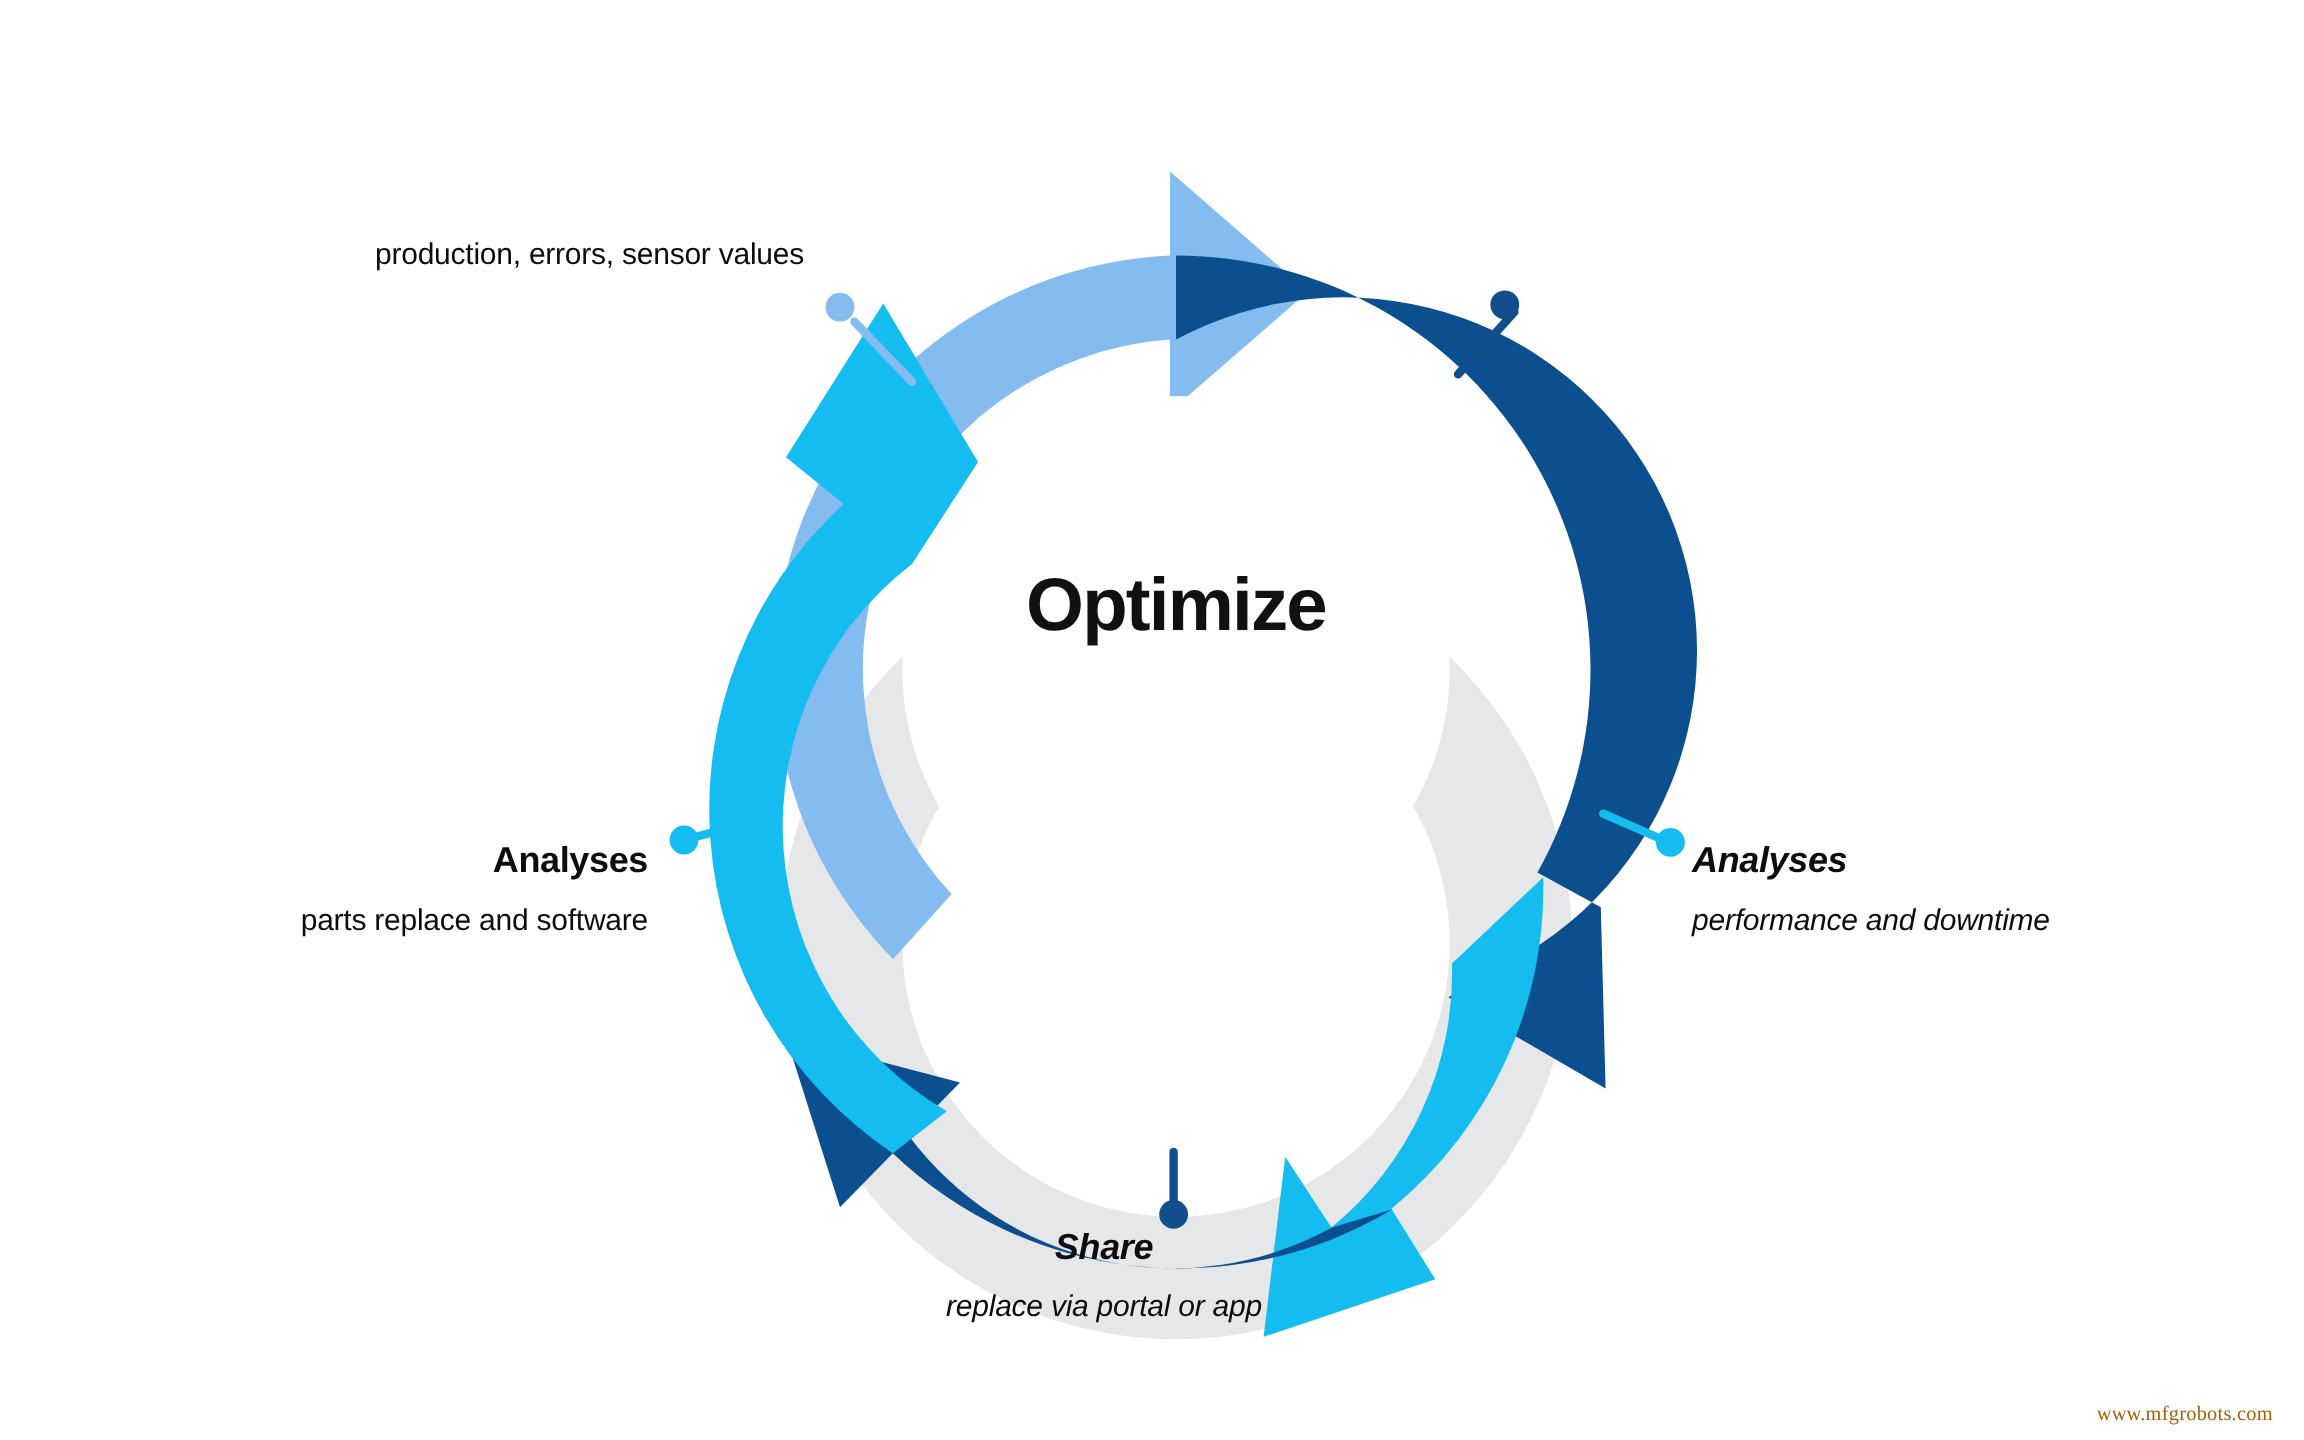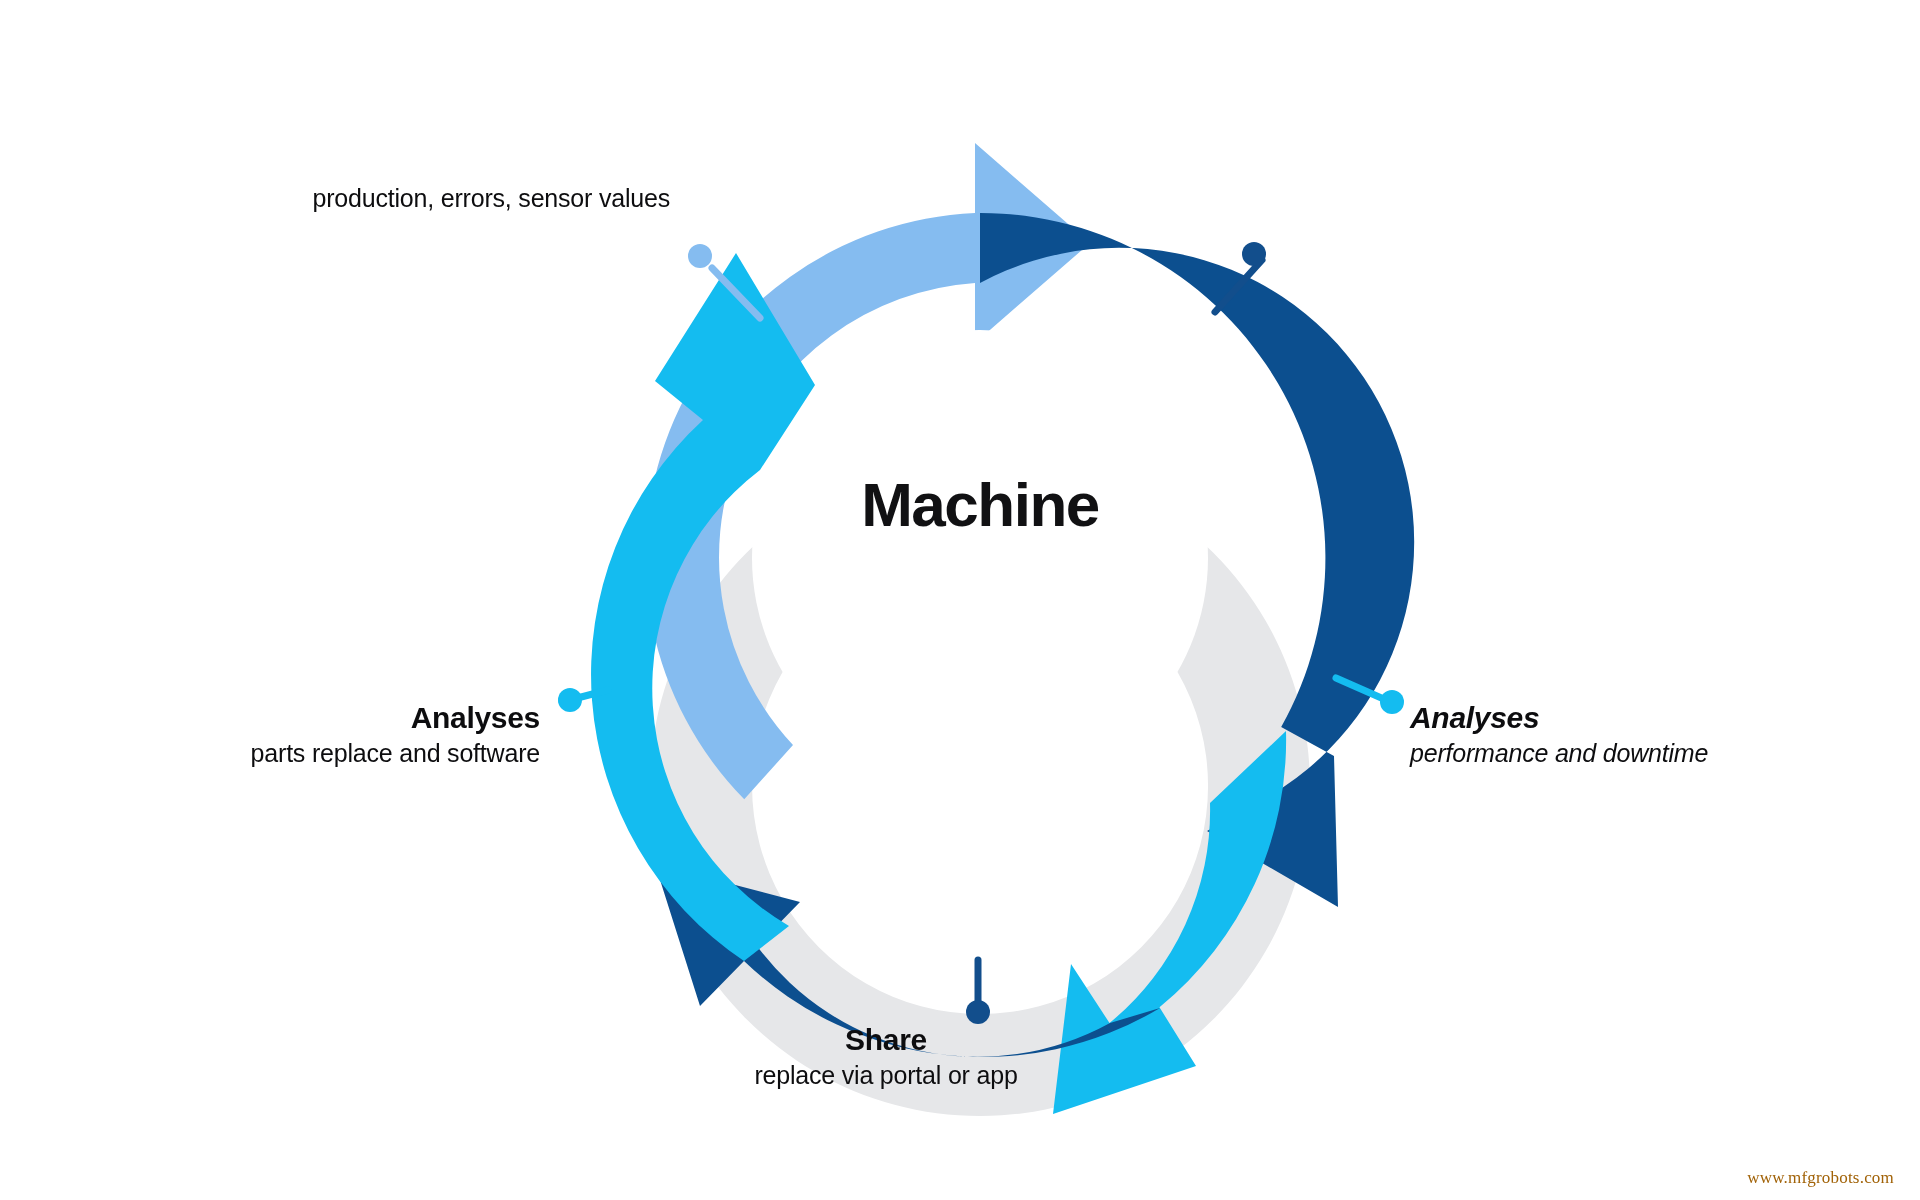--- a/index.html
+++ b/index.html
@@ -65,32 +65,32 @@
     letter-spacing: -0.3px;
     white-space: nowrap;
   }
   .callout .desc {
     display: block;
     font-weight: normal;
     font-size: 25px;
     line-height: 1.28;
     letter-spacing: -0.2px;
     white-space: nowrap;
-    margin-top: 2px;
+    margin-top: 16px;
   }
   .callout.align-right { text-align: right; }
   .callout.align-left  { text-align: left; }
   .callout.align-center{ text-align: center; }
 
   
   #callout-data      { left: 90px;   top: 180px;  width: 580px; }
   #callout-knowledge { left: 1290px; top: 180px;  width: 560px; }
   #callout-analyses  { left: 1410px; top: 700px;  width: 470px; font-style: italic; }
   #callout-optimize  { left: 50px;   top: 700px;  width: 490px; }
-  #callout-share     { left: 666px;  top: 1022px; width: 440px; }
+  #callout-share     { left: 700px;  top: 1022px; width: 440px; font-style: italic; }
 
   
   .watermark {
     position: absolute;
     right: 26px;
     bottom: 12px;
     font-family: "Liberation Serif", serif;
     font-size: 17px;
     color: #a16207;
     letter-spacing: 0.2px;
@@ -195,21 +195,21 @@
     </g>
 
     <g>
       <line x1="608" y1="690" x2="562" y2="702" stroke="#14BCF0" stroke-width="7" stroke-linecap="round"></line>
       <circle cx="570" cy="700" r="12" fill="#14BCF0"></circle>
     </g>
 
   </svg>
 
   <div class="center-title">
-    <span class="line">Machine</span>
+    <span class="line">Optimize</span>
   </div>
 
   <div class="callout align-right" id="callout-data">
     <span class="desc">production, errors, sensor values</span>
   </div>
 
 
   <div class="callout align-left" id="callout-analyses">
     <span class="title">Analyses</span>
     <span class="desc">performance and downtime</span>

